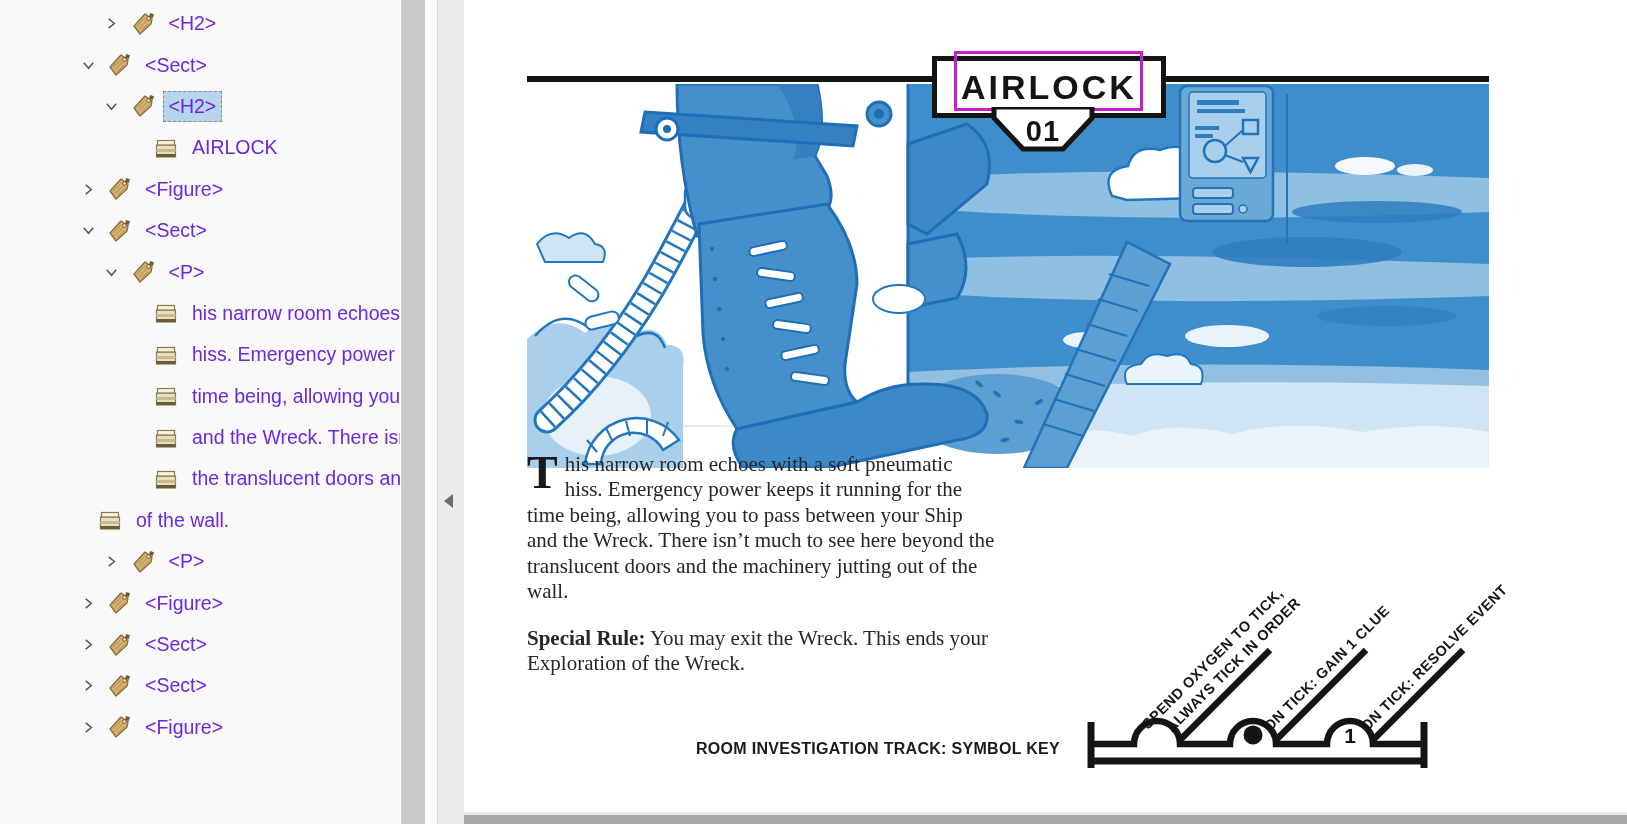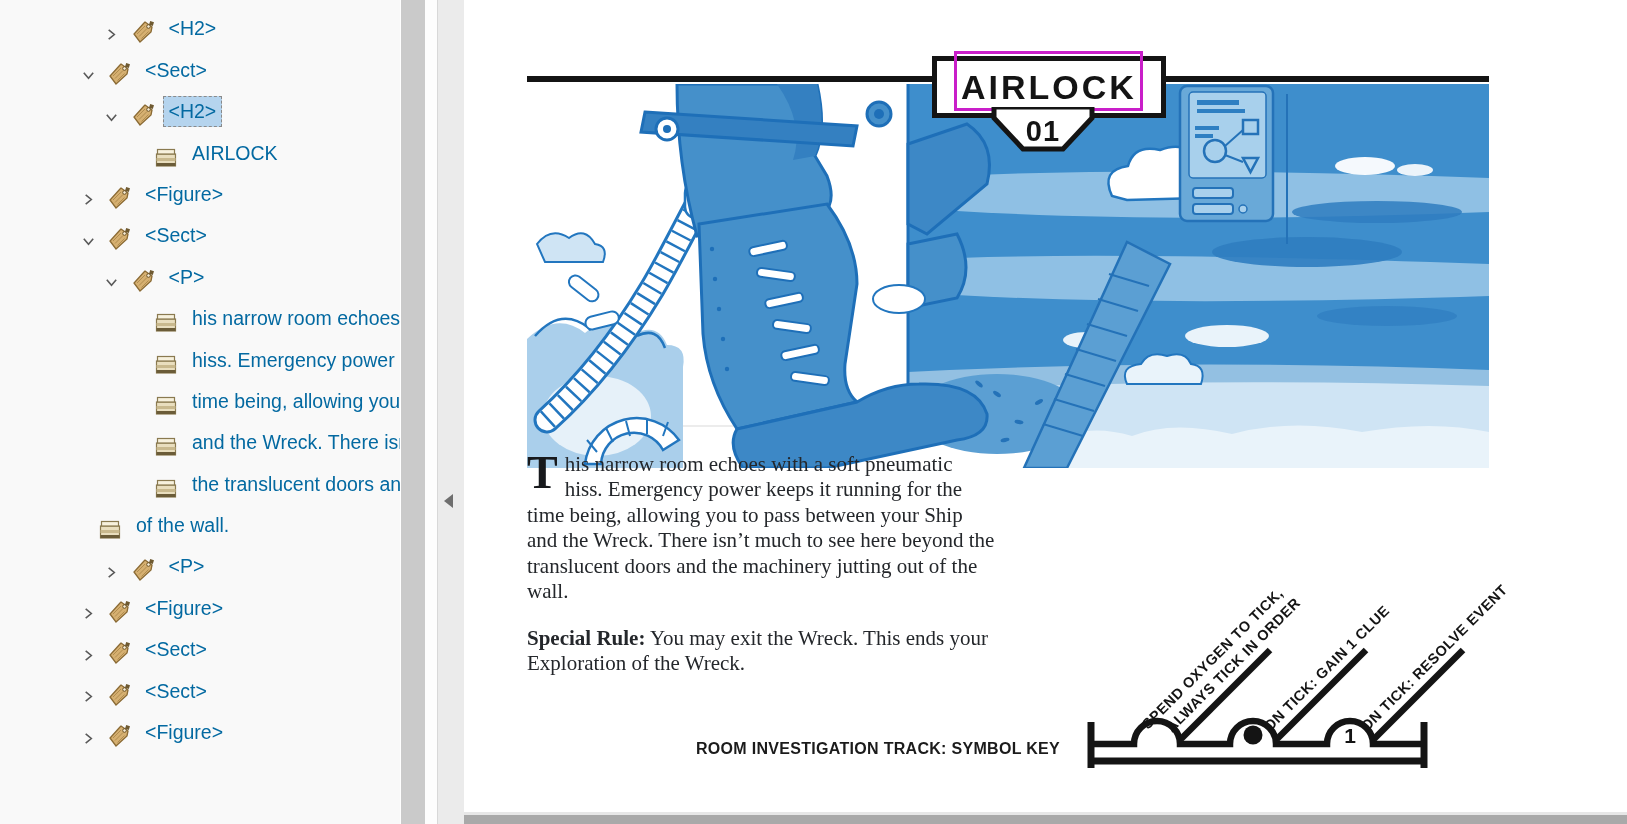--- a/index.html
+++ b/index.html
@@ -2,22 +2,22 @@
 <html><head>
 <meta charset="utf-8">
 <style>
   html,body{margin:0;padding:0;background:#fff;}
   .stage{position:relative;width:1627px;height:824px;overflow:hidden;
          font-family:"Liberation Sans",sans-serif;background:#fff;}
 
   
   .tags-panel{position:absolute;left:0;top:0;width:400px;height:824px;
               background:#f9f9f9;overflow:hidden;}
-  .tree-row{position:relative;display:flex;align-items:flex-end;height:41.4px;
-            white-space:nowrap;color:#0369a1;font-size:19.5px;}
+  .tree-row{position:relative;display:flex;align-items:center;height:41.4px;
+            white-space:nowrap;color:#6d28d9;font-size:19.5px;}
   .chev{width:20px;height:20px;flex:0 0 20px;margin-right:9px;display:flex;
         align-items:center;justify-content:center;}
   .chev svg{display:block;}
   .chev.collapsed svg{transform:rotate(-90deg);}
   .chev.hidden{visibility:hidden;}
   .tree-icon{width:24px;height:24px;flex:0 0 24px;margin-right:8px;}
   .lbl{padding:3px 5px;border:1px dashed transparent;}
   .tree-row.selected .lbl{background:#b5d4ee;border:1px dashed #8a8a8a;}
 
   .panel-scrollbar{position:absolute;left:401px;top:0;width:24px;height:824px;

